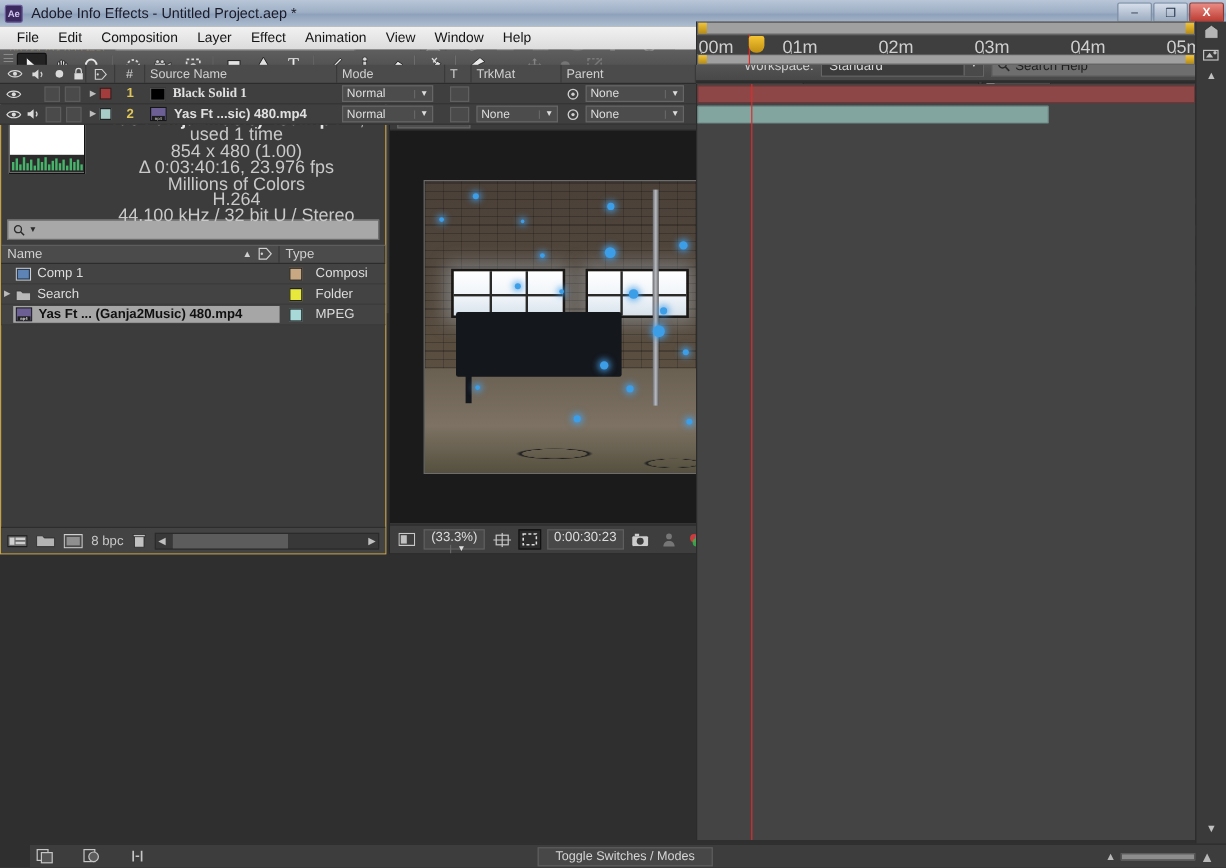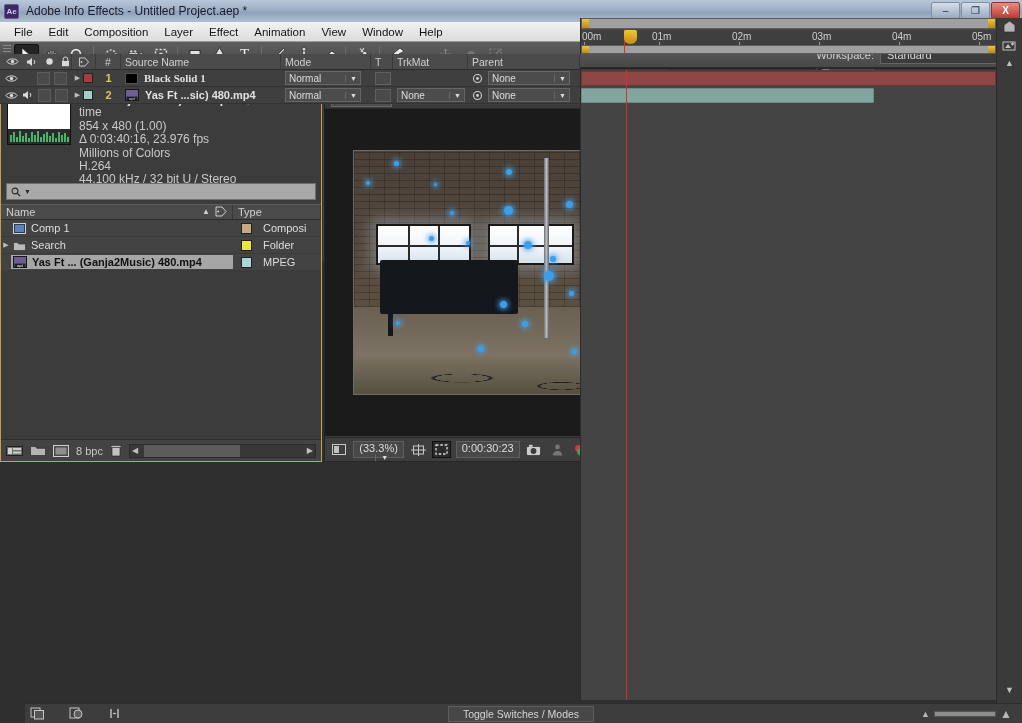--- a/index.html
+++ b/index.html
@@ -69,21 +69,21 @@
   
   #project { left:0; top:68px; width:322px; height:394px;
     border:1px solid #c3a14a; }
   .proj-info { display:flex; padding:6px 6px 4px 6px; gap:8px; height:96px;}
   .thumb { width:64px; height:52px; background:#fff; border:1px solid #111;
     position:relative; overflow:hidden; flex:none;}
   .thumb .grayband { position:absolute; left:0; top:0; width:100%; height:8px; background:#a9a9a9;}
   .thumb .wave { position:absolute; left:0; bottom:0; width:100%; height:15px;
     background:#2b2b2b; }
   .thumb .wave i { position:absolute; bottom:2px; width:2px; background:#47b36b; }
-  .proj-meta { font-size:12px; line-height:13.4px; color:#c9c9c9; }
+  .proj-meta { font-size:15px; line-height:13.4px; color:#c9c9c9;text-align:center; }
   .proj-meta .fn { font-weight:bold; color:#e6e6e6; }
   .searchrow { margin:0 5px 4px 5px; height:17px; background:#a8a8a8;
     border:1px solid #6f6f6f; display:flex; align-items:center; padding-left:4px;
     gap:3px; color:#2a2a2a;}
   .colhead { display:flex; height:16px; background:#4b4b4b; align-items:center;
     border-top:1px solid #5d5d5d; border-bottom:1px solid #2c2c2c;
     font-size:11px; color:#d0d0d0;}
   .colhead > div { border-right:1px solid #393939; height:100%;
     display:flex; align-items:center; padding-left:5px;}
   .filelist { background:#434343; }
@@ -208,21 +208,21 @@
   .tl-search { width:200px; height:16px; background:#a8a8a8; border:1px solid #6f6f6f;
     display:flex; align-items:center; padding-left:4px; gap:3px; color:#2a2a2a;}
   .tl-ico { width:22px; height:20px; display:flex; align-items:center;
     justify-content:center; color:#cfcfcf; }
   .tl-ico.framed { background:#2b2b2b; border:1px solid #111; }
   .tl-ruler { position:absolute; left:580px; top:18px; right:26px; height:36px;
     background:#4a4a4a; border-left:1px solid #2c2c2c;}
   .tl-bar { position:absolute; left:0; right:0; height:11px; background:#a0a0a0;
     border:1px solid #5b5b5b;}
   .tl-marks { position:absolute; left:0; right:0; top:12px; height:16px;
-    background:#3f3f3f; font-size:10px; color:#cfcfcf;}
+    background:#3f3f3f; font-size:15px; color:#cfcfcf;}
   .tl-marks span { position:absolute; top:1px; }
   .tl-marks i { position:absolute; top:12px; width:1px; height:4px; background:#9a9a9a;}
   .tl-wbar { position:absolute; left:0; right:0; top:27px; height:9px;
     background:#a0a0a0; border:1px solid #5b5b5b;}
   .wcap { position:absolute; top:0; width:7px; height:100%;
     background:linear-gradient(180deg,#f0c43a,#b78c14);}
   .tl-colhead { position:absolute; left:0; top:54px; width:580px; height:16px;
     background:#4b4b4b; display:flex; align-items:center; font-size:10.5px;
     color:#d0d0d0; border-bottom:1px solid #2c2c2c;}
   .tl-colhead > div { height:100%; display:flex; align-items:center;
@@ -387,20 +387,29 @@
           <rect x="1" y="1" width="11" height="11" fill="none" stroke="#a5a5a5" stroke-width="1.2" stroke-dasharray="2 1.5"></rect>
           <line x1="1.5" y1="11.5" x2="11.5" y2="1.5" stroke="#a5a5a5" stroke-width="1.2"></line>
         </svg>
     </div>
 
     <div class="ws-label">Workspace:</div>
     <div class="ws-select">
       <span>Standard</span>
       <span class="arw">▼</span>
     </div>
+    <div class="help-box">
+      <span>
+        <svg width="11" height="11" viewBox="0 0 11 11">
+            <circle cx="4.4" cy="4.4" r="3.2" fill="none" stroke="#2b2b2b" stroke-width="1.2"></circle>
+            <line x1="6.8" y1="6.8" x2="10" y2="10" stroke="#2b2b2b" stroke-width="1.4"></line>
+          </svg>
+      </span>
+      <span>Search Help</span>
+    </div>
   </div>
 
   <div class="panel" id="project">
     <div class="ptabs">
       <div class="dots"></div>
       <div class="ptab active">
         <span>Project</span>
         <span class="x">✕</span>
       </div>
       <div class="ptab" style="padding-left:18px;position:relative;">

